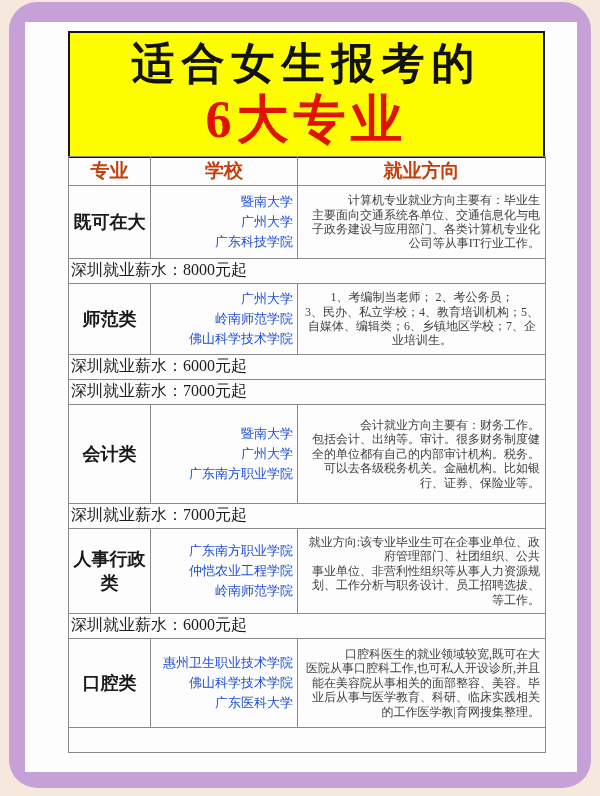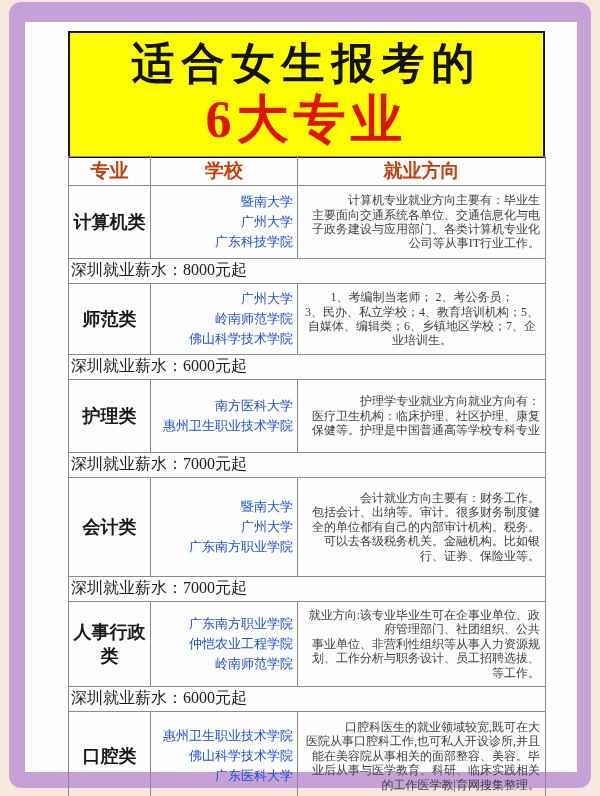--- a/index.html
+++ b/index.html
@@ -4,21 +4,21 @@
 <style>
   html,body{margin:0;padding:0;}
   body{
     width:600px;height:796px;
     background:#f7e8de;
     font-family:"Liberation Serif","DejaVu Serif",serif;
     position:relative;overflow:hidden;
   }
   .frame{
     position:absolute;left:9px;right:9px;top:2px;bottom:8px;
-    background:#c6a1d8;border-radius:12px;padding-left:30px;
+    background:#c6a1d8;border-radius:28px;padding-left:30px;
   }
   .card{
     position:absolute;left:16px;right:14px;top:20px;bottom:16px;
     background:#fdfdfe;
   }
   .content{margin:9px 32px 0 43px;}
   .banner{
     border:2px solid #151515;background:#fffe00;
     text-align:center;padding:4px 0 8px 0;
   }
@@ -89,21 +89,21 @@
         </colgroup>
 
         <tbody>
             <tr class="head">
           <th>专业</th>
           <th>学校</th>
           <th>就业方向</th>
         </tr>
 
         <tr class="r1">
-          <td class="major">计算机类</td>
+          <td class="major">既可在大</td>
           <td class="school">暨南大学
 广州大学
 广东科技学院</td>
           <td class="career">计算机专业就业方向主要有：毕业生
 主要面向交通系统各单位、交通信息化与电子政务建设与应用部门、各类计算机专业化公司等从事IT行业工作。</td>
         </tr>
         <tr class="salary">
           <td colspan="3">深圳就业薪水：8000元起</td>
         </tr>
 
@@ -112,27 +112,20 @@
           <td class="school">广州大学
 岭南师范学院
 佛山科学技术学院</td>
           <td class="career center">1、考编制当老师；  2、考公务员；
 3、民办、私立学校；4、教育培训机构；5、自媒体、编辑类；6、乡镇地区学校；7、企业培训生。</td>
         </tr>
         <tr class="salary">
           <td colspan="3">深圳就业薪水：6000元起</td>
         </tr>
 
-        <tr class="r3">
-          <td class="major">护理类</td>
-          <td class="school">南方医科大学
-惠州卫生职业技术学院</td>
-          <td class="career">护理学专业就业方向就业方向有：
-医疗卫生机构：临床护理、社区护理、康复保健等。护理是中国普通高等学校专科专业</td>
-        </tr>
         <tr class="salary">
           <td colspan="3">深圳就业薪水：7000元起</td>
         </tr>
 
         <tr class="r4">
           <td class="major">会计类</td>
           <td class="school">暨南大学
 广州大学
 广东南方职业学院</td>
           <td class="career">会计就业方向主要有：财务工作。

